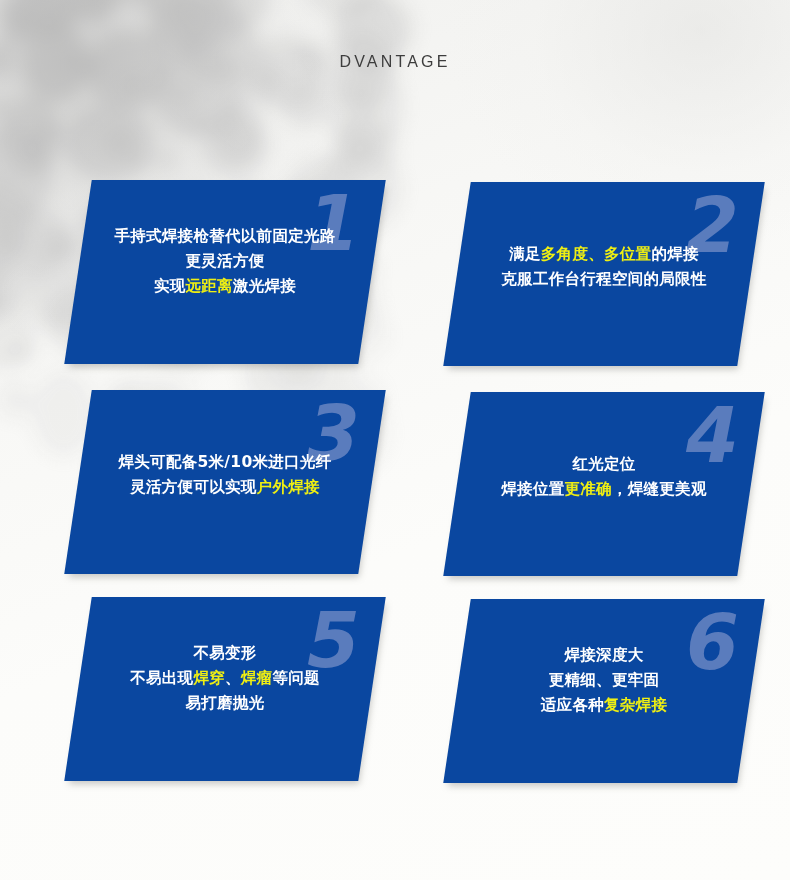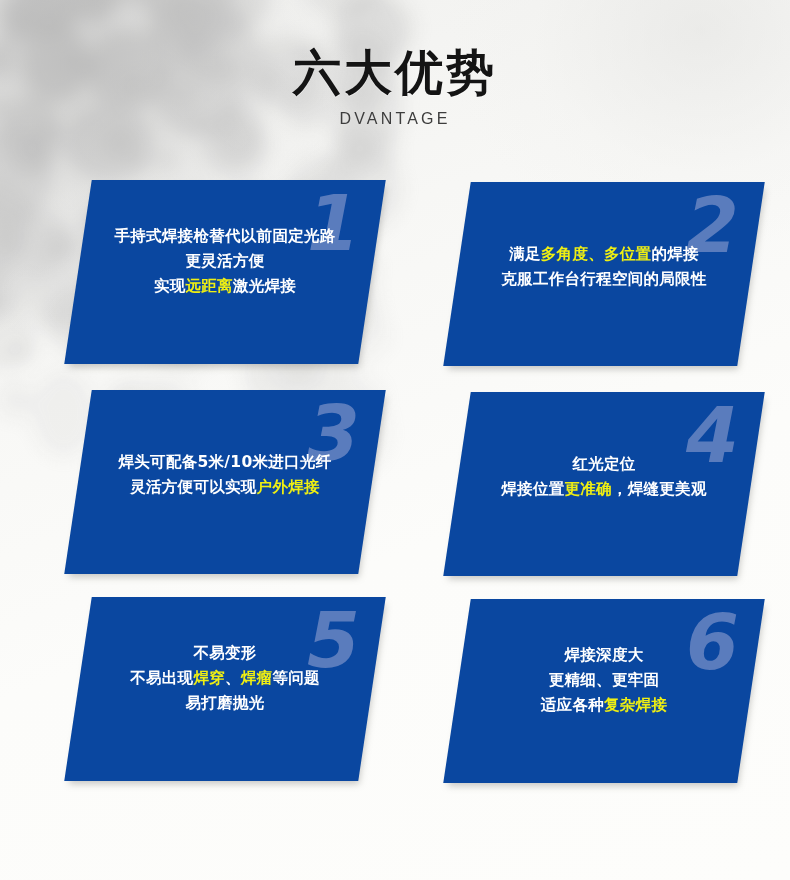--- a/index.html
+++ b/index.html
@@ -260,21 +260,20 @@
       <div class="blob" style="width: 83.4333px; height: 54.3499px; left: 58.1192px; top: 52.7039px; opacity: 0.576; background: rgb(189, 189, 189);"></div>
       <div class="blob" style="width: 86.9741px; height: 88.9135px; left: 375.941px; top: 215.448px; opacity: 0.232; background: rgb(189, 189, 189);"></div>
       <div class="blob" style="width: 47.4573px; height: 47.2704px; left: 393.29px; top: 193.279px; opacity: 0.224; background: rgb(189, 189, 189);"></div>
       <div class="blob" style="width: 65.791px; height: 87.6615px; left: 5.10102px; top: 262.993px; opacity: 0.365; background: rgb(189, 189, 189);"></div>
       <div class="blob" style="width: 23.1666px; height: 13.9192px; left: 135.855px; top: 128.792px; opacity: 0.53; background: rgb(189, 189, 189);"></div>
     </div>
   <div id="bg-vignette"></div>
   <div id="bg-soft-right"></div>
 
   <div id="header">
-    <div id="title">六大优势</div>
     <div id="subtitle">DVANTAGE</div>
   </div>
 
   <div id="cards">
       <div class="card pos-1">
         <div class="card-inner">
           <div class="card-num">1</div>
           <div class="card-lines lines-3">
             <div class="ln"><span>手持式焊接枪替代以前固定光路</span></div>
             <div class="ln"><span>更灵活方便</span></div>

